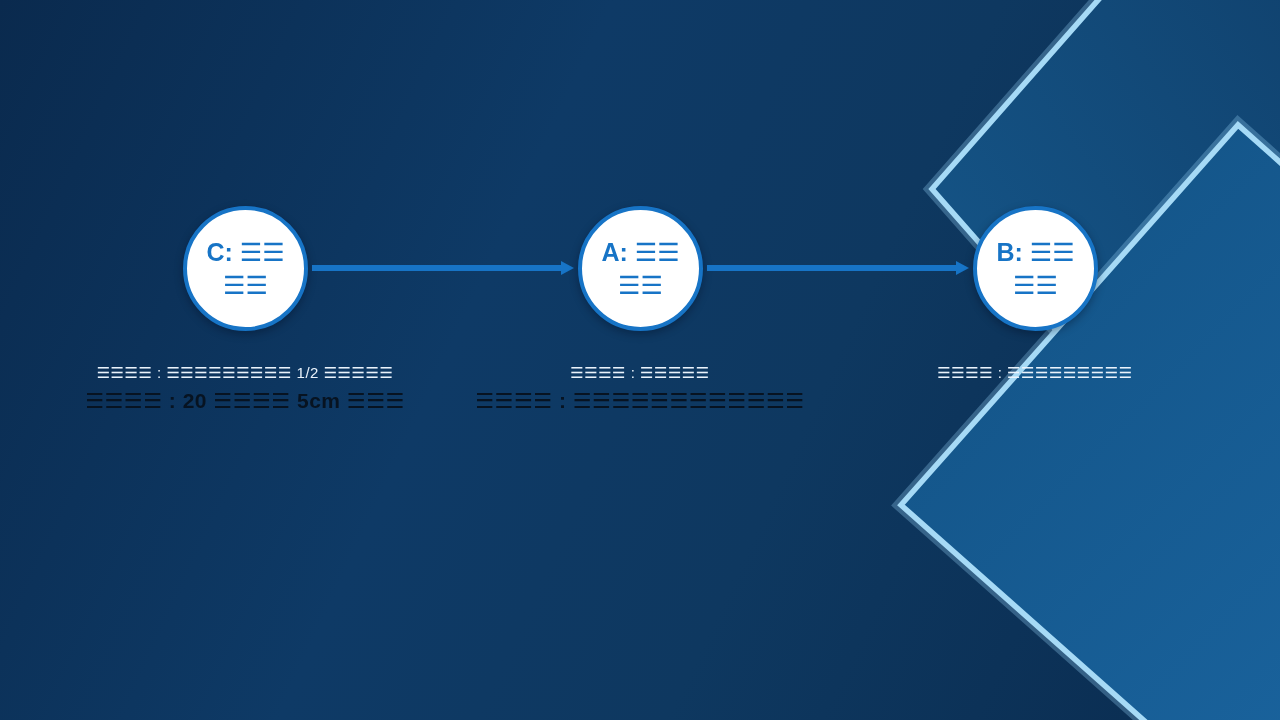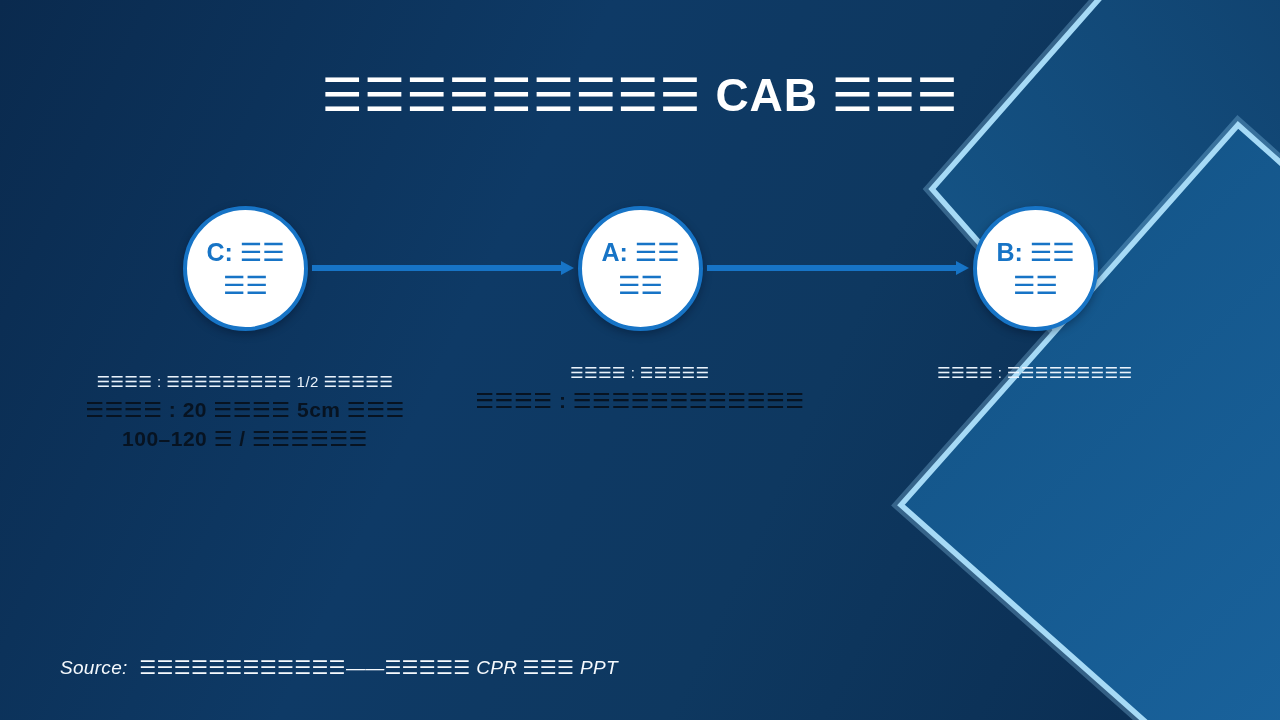--- a/index.html
+++ b/index.html
@@ -52,21 +52,21 @@
   .arrow-1{left:312px;width:262px;}
   .arrow-2{left:707px;width:262px;}
   .arrow .shaft{position:absolute;left:0;right:11px;top:4px;height:6px;background:var(--accent-blue);}
   .arrow .head{
     position:absolute;right:0;top:0;width:0;height:0;
     border-top:7px solid transparent;border-bottom:7px solid transparent;
     border-left:13px solid var(--accent-blue);
   }
 
   .note{position:absolute;width:340px;text-align:center;}
-  .note-c{left:75px;top:364px;margin-top:9px;}
+  .note-c{left:75px;top:364px;}
   .note-a{left:470px;top:364px;}
   .note-b{left:865px;top:364px;}
   .note-top{
     color:#eaf3fc;font-size:15px;letter-spacing:0.5px;margin-bottom:5px;line-height:1.2;
   }
   .note-main{
     color:var(--note-dark);font-size:21px;font-weight:700;
     letter-spacing:0.5px;line-height:1.38;
   }
 
@@ -97,21 +97,20 @@
       <path class="diamond-upper" fill="url(#gradUpper)" d="M 932 189 L 1332 -266 L 1732 189 L 1332 644 Z"></path>
     </g>
     <g>
       <path class="diamond-glow" d="M 901 505 L 1238 125 L 1618 462 L 1281 842 Z"></path>
       <path class="diamond-lower" fill="url(#gradLower)" d="M 901 505 L 1238 125 L 1618 462 L 1281 842 Z"></path>
     </g>
   </svg>
 
   <div class="content">
 
-    <h1 class="title">☰☰☰☰☰☰☰☰☰ CAB ☰☰☰</h1>
 
     <div>
 
       <div class="circle step-c">
         <div>C: ☰☰</div>
         <div>☰☰</div>
       </div>
 
       <div class="arrow arrow-1">
         <span class="shaft"></span>
@@ -129,34 +128,30 @@
       </div>
 
       <div class="circle step-b">
         <div>B: ☰☰</div>
         <div>☰☰</div>
       </div>
 
       <div class="note note-c">
         <div class="note-top">☰☰☰☰ : ☰☰☰☰☰☰☰☰☰ 1/2 ☰☰☰☰☰</div>
         <div class="note-main">☰☰☰☰ : 20 ☰☰☰☰ 5cm ☰☰☰</div>
-        <div class="note-main">100–120 ☰ / ☰☰☰☰☰☰</div>
       </div>
 
       <div class="note note-a">
         <div class="note-top">☰☰☰☰ : ☰☰☰☰☰</div>
         <div class="note-main">☰☰☰☰ : ☰☰☰☰☰☰☰☰☰☰☰☰</div>
         <div class="note-main"></div>
       </div>
 
       <div class="note note-b">
         <div class="note-top">☰☰☰☰ : ☰☰☰☰☰☰☰☰☰</div>
         <div class="note-main"></div>
       </div>
 
     </div>
 
-    <div class="source">
-      <span class="src-prefix">Source:</span><span>☰☰☰☰☰☰☰☰☰☰☰☰——☰☰☰☰☰ CPR ☰☰☰ PPT</span>
-    </div>
 
   </div>
 </div>
 
 </body></html>

